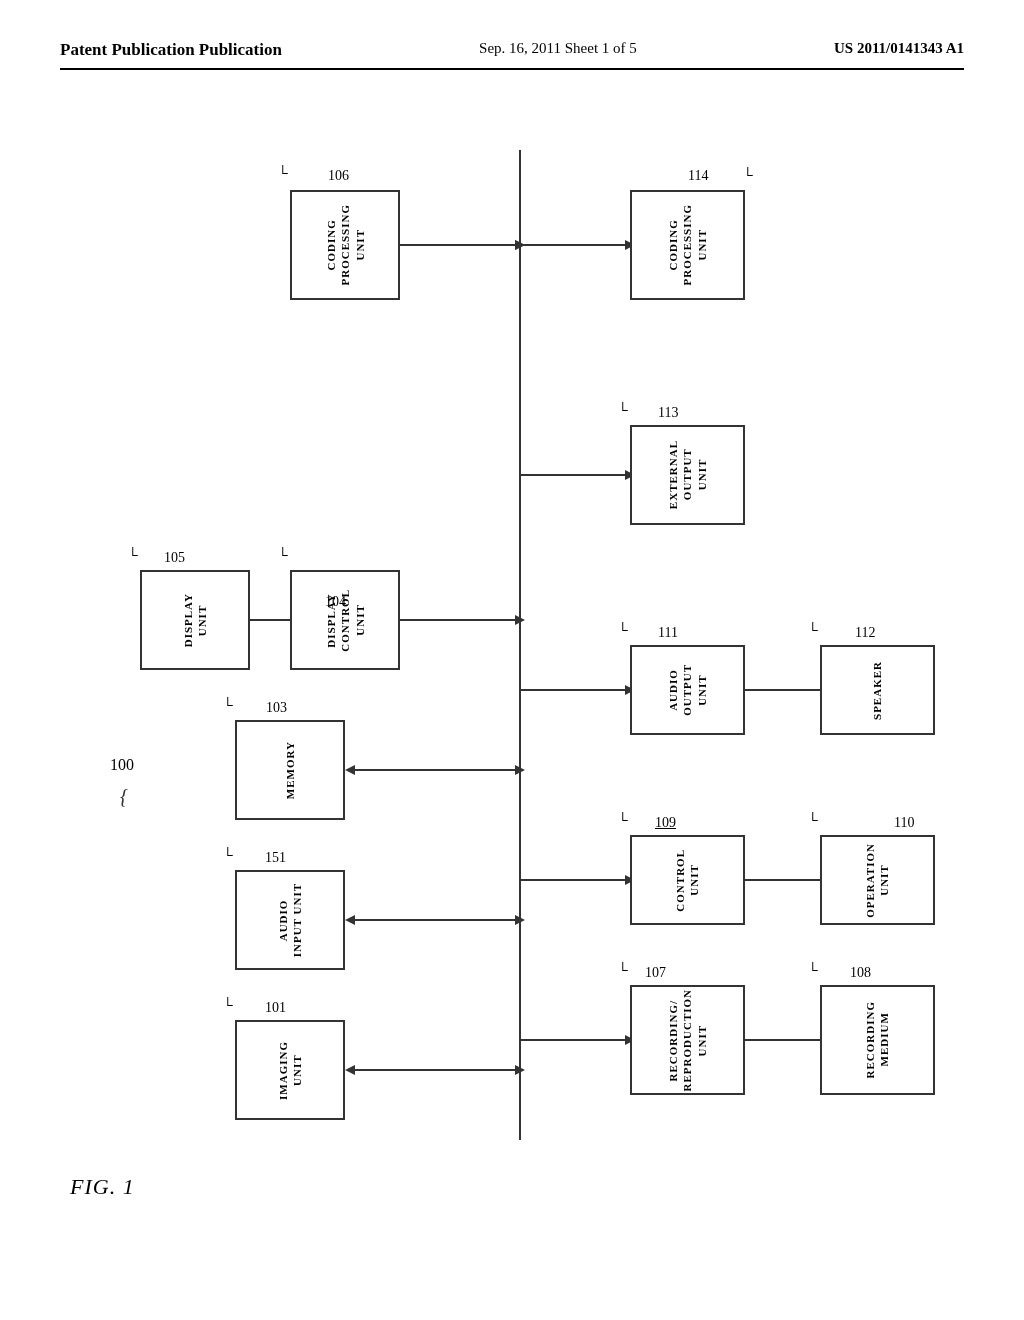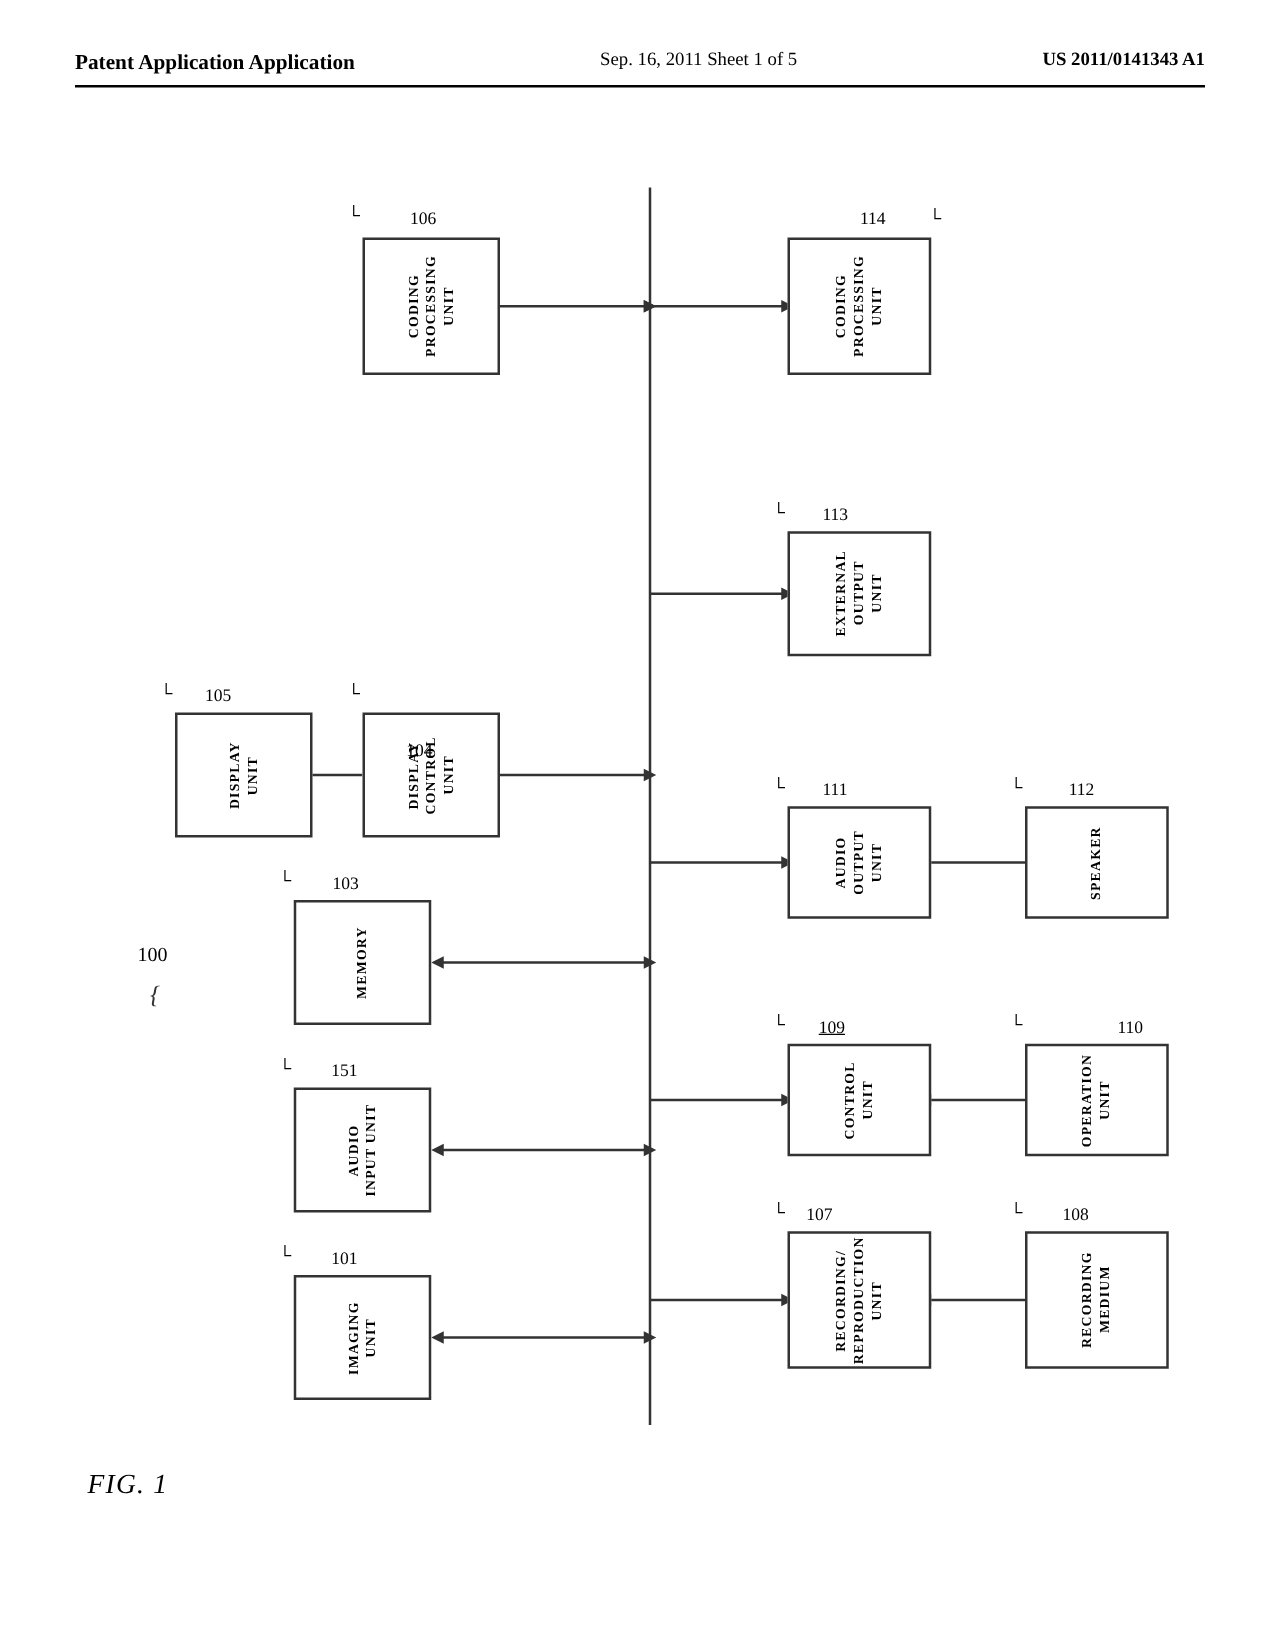--- a/index.html
+++ b/index.html
@@ -100,21 +100,21 @@
       width: 100%;
       height: 100%;
       pointer-events: none;
     }
   </style>
 </head>
 <body>
 
 <div class="page">
   <div class="header">
-    <div class="header-left">Patent Application Application</div>
+    <div class="header-left">Patent Publication Publication</div>
     <div class="header-center">Sep. 16, 2011  Sheet 1 of 5</div>
     <div class="header-right">US 2011/0141343 A1</div>
   </div>
 
   <div class="diagram-area">
 
     <svg class="diagram-svg" viewBox="0 0 904 1150" preserveAspectRatio="xMidYMid meet">
 
       <line x1="460" y1="60" x2="460" y2="1050" stroke="#333" stroke-width="2"></line>
 

